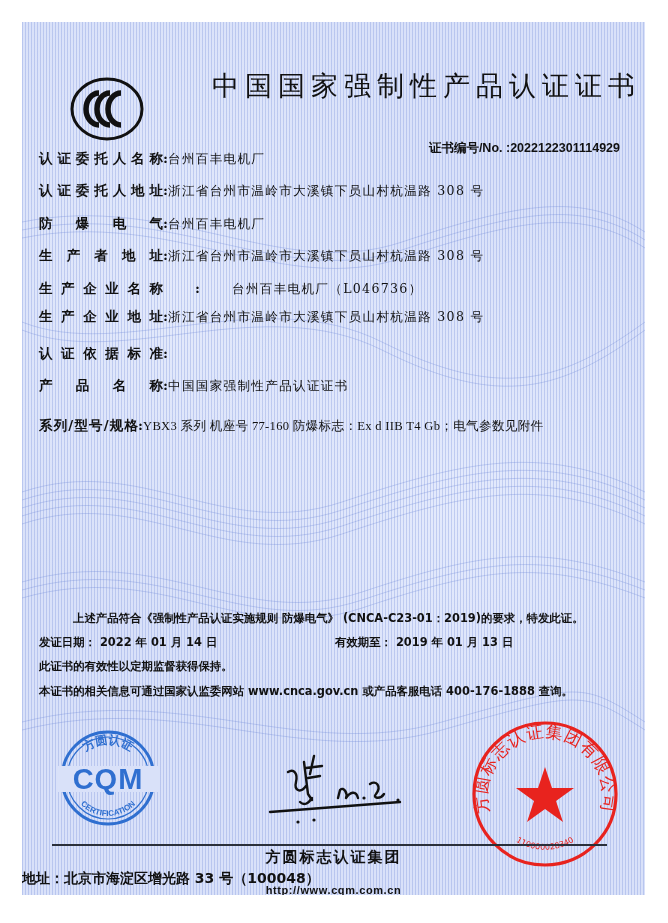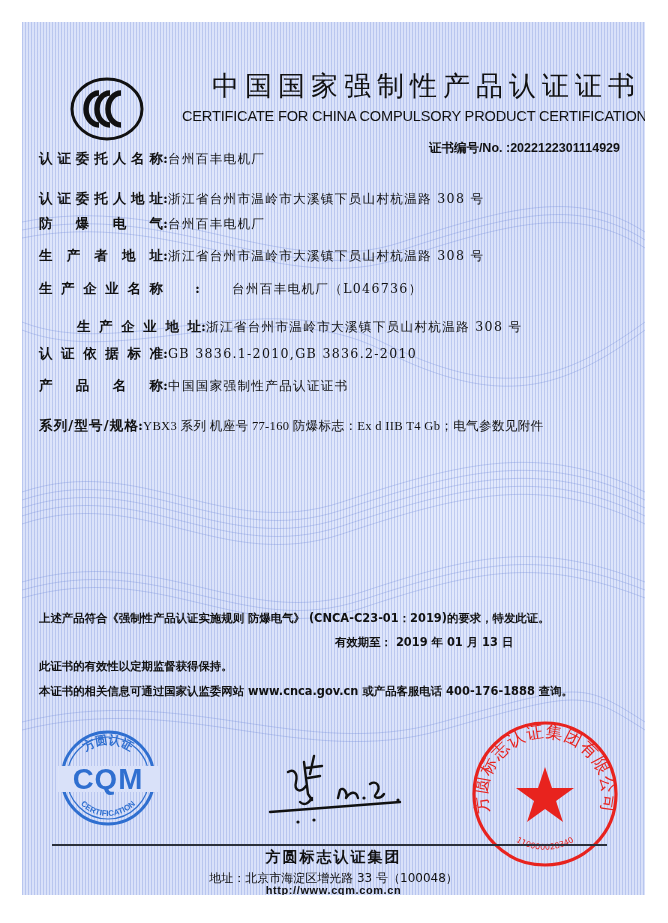--- a/index.html
+++ b/index.html
@@ -47,22 +47,22 @@
   .stmt {
     position:absolute; left:17px; white-space:nowrap; font-family:"DejaVu Sans", sans-serif;
     font-weight:bold; font-size:11.4px; color:#111;
   }
   .divider { position:absolute; left:30px; width:555px; top:822px; height:2px; background:#2a2f3a; }
   .footer-org {
     position:absolute; left:0; width:100%; top:826px; text-align:center;
     font-family:"DejaVu Serif", serif; font-weight:bold; font-size:15px; letter-spacing:2px; color:#111;
   }
   .footer-addr {
-    position:absolute; left:0; width:100%; top:848px; text-align:center;
-    font-family:"DejaVu Sans", sans-serif; font-size:12px; color:#111;
+    position:absolute; left:0; width:100%; top:848px; 
+    font-family:"DejaVu Sans", sans-serif; font-size:14px; color:#111;font-weight:bold;
   }
   .footer-url {
     position:absolute; left:0; width:100%; top:862px; text-align:center;
     font-family:"Liberation Sans", sans-serif; font-weight:bold; font-size:11px; letter-spacing:0.6px; color:#111;
   }
   .cqm-logo { position:absolute; left:30px; top:700px; width:112px; height:110px; }
   .signature { position:absolute; left:238px; top:728px; width:170px; height:82px; }
   .seal { position:absolute; left:448px; top:697px; width:150px; height:150px; }
 </style>
 </head>
@@ -93,72 +93,74 @@
   <svg class="ccc-logo" viewBox="0 0 76 66">
     <ellipse cx="38" cy="33" rx="35" ry="30" fill="none" stroke="#111" stroke-width="3"></ellipse>
     <g fill="none" stroke="#111" stroke-width="5.5" stroke-linecap="butt">
       <path d="M30 17 A13 16 0 1 0 30 49"></path>
       <path d="M41 17 A13 16 0 1 0 41 49"></path>
       <path d="M52 17 A13 16 0 1 0 52 49"></path>
     </g>
   </svg>
 
   <div class="title-cn">中国国家强制性产品认证证书</div>
-  <div class="title-en">CERTIFICATE FOR CHINA COMPULSORY PRODUCT CERTIFICATION</div>
   <div class="cert-no">
     <span>证书编号/No. :</span><span>2022122301114929</span>
   </div>
 
   <div class="field" style="top:128px;">
     <span class="label">认证委托人名称</span>
       <span class="colon">:</span>
       <span class="value">台州百丰电机厂</span>
   </div>
-  <div class="field" style="top:168px;">
+  <div class="field" style="top:160px;">
     <span class="label">认证委托人地址</span>
       <span class="colon">:</span>
       <span class="value">浙江省台州市温岭市大溪镇下员山村杭温路 308 号</span>
   </div>
   <div class="field" style="top:193px;">
     <span class="label">防爆电气</span>
       <span class="colon">:</span>
       <span class="value">台州百丰电机厂</span>
   </div>
   <div class="field" style="top:225px;">
     <span class="label">生产者地址</span>
       <span class="colon">:</span>
       <span class="value">浙江省台州市温岭市大溪镇下员山村杭温路 308 号</span>
   </div>
   <div class="field" style="top:258px;gap:32px;">
     <span class="label">生产企业名称</span>
       <span class="colon">:</span>
       <span class="value">台州百丰电机厂（L046736）</span>
   </div>
-  <div class="field" style="top:296px;padding-left:38px;">
+  <div class="field" style="top:286px;">
     <span class="label">生产企业地址</span>
       <span class="colon">:</span>
       <span class="value">浙江省台州市温岭市大溪镇下员山村杭温路 308 号</span>
   </div>
   <div class="field" style="top:323px;">
     <span class="label">认证依据标准</span>
       <span class="colon">:</span>
-      <span class="value">GB 3836.1-2010,GB 3836.2-2010</span>
   </div>
   <div class="field" style="top:355px;">
     <span class="label">产品名称</span>
       <span class="colon">:</span>
       <span class="value">中国国家强制性产品认证证书</span>
   </div>
   <div class="field spec" style="top:395px;">
     <span class="label">系列/型号/规格</span>
       <span class="colon">:</span>
       <span class="value">YBX3 系列   机座号 77-160  防爆标志：Ex d IIB T4 Gb；电气参数见附件</span>
   </div>
 
-  <div class="stmt" style="top:589px;">上述产品符合《强制性产品认证实施规则 防爆电气》 (CNCA-C23-01：2019)的要求，特发此证。</div>
+  <div class="stmt" style="top:589px;padding-left:34px;">上述产品符合《强制性产品认证实施规则 防爆电气》 (CNCA-C23-01：2019)的要求，特发此证。</div>
+  <div class="stmt" style="top:613px;">
+    <span>发证日期：</span>
+    <span>2022 年 01 月 14 日</span>
+  </div>
   <div class="stmt" style="top:613px; left:313px;">
     <span>有效期至：</span>
     <span>2019 年 01 月 13 日</span>
   </div>
   <div class="stmt" style="top:637px;">此证书的有效性以定期监督获得保持。</div>
   <div class="stmt" style="top:662px;">本证书的相关信息可通过国家认监委网站 www.cnca.gov.cn 或产品客服电话 400-176-1888 查询。</div>
 
   <svg class="cqm-logo" viewBox="0 0 112 110">
     <defs>
       <path id="cqmTop" d="M20 58 A36 36 0 0 1 92 58"></path>

